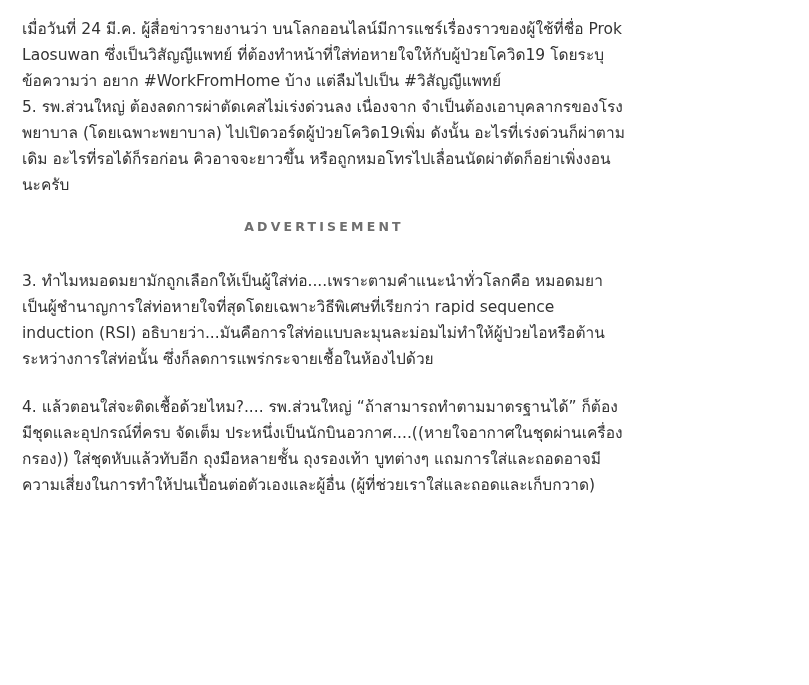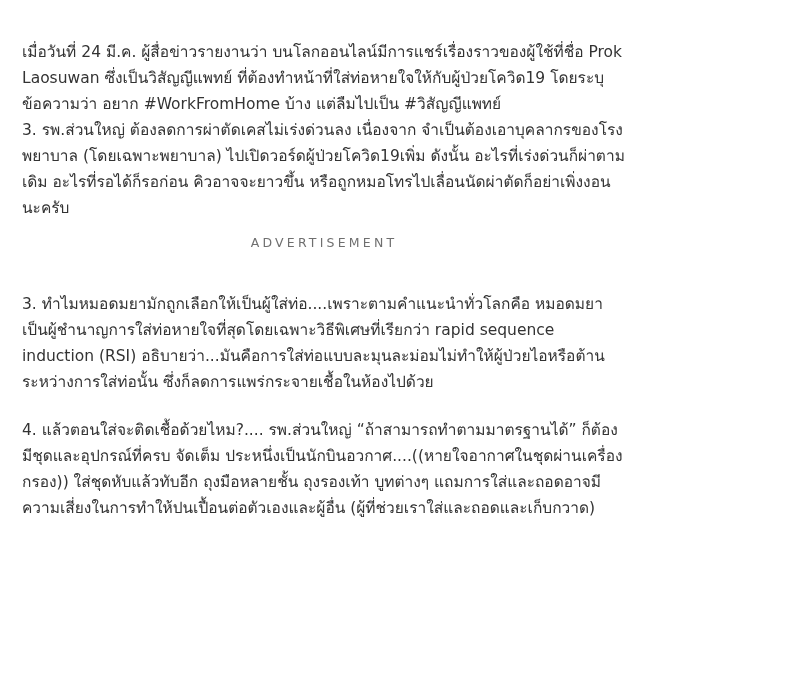--- a/index.html
+++ b/index.html
@@ -11,59 +11,60 @@
     width: 809px;
     height: 685px;
     font-family: "DejaVu Sans", "Liberation Sans", sans-serif;
     color: #2b2b2b;
     overflow: hidden;
   }
   .article {
     box-sizing: border-box;
     width: 648px;
     padding: 16px 22px 0 22px;
-    margin-top: 23px;
   }
   .para {
     font-size: 15.5px;
     line-height: 26px;
     color: #333333;
     margin: 0 0 22px 0;
     text-align: left;
     white-space: pre-wrap;
     word-break: break-word;
   }
   .para.tight {
     margin-bottom: 0;
   }
   .para.gap-small {
     margin-bottom: 4px;
   }
   .ad-slot {
     margin: 14px 0 28px 0;
     display: flex;
+    align-items: center;
     justify-content: center;
     height: 28px;
+    font-weight: bold;
   }
   .ad-label {
     font-size: 12.5px;
     letter-spacing: 3.2px;
     color: #6f6f6f;
     font-family: "DejaVu Sans", "Liberation Sans", sans-serif;
   }
 </style>
 </head>
 <body>
 
 <div class="article">
 
   <p class="para tight">เมื่อวันที่ 24 มี.ค. ผู้สื่อข่าวรายงานว่า บนโลกออนไลน์มีการแชร์เรื่องราวของผู้ใช้ที่ชื่อ Prok Laosuwan ซึ่งเป็นวิสัญญีแพทย์ ที่ต้องทำหน้าที่ใส่ท่อหายใจให้กับผู้ป่วยโควิด19 โดยระบุข้อความว่า อยาก #WorkFromHome บ้าง แต่ลืมไปเป็น #วิสัญญีแพทย์</p>
 
 
-  <p class="para gap-small">3. รพ.ส่วนใหญ่ ต้องลดการผ่าตัดเคสไม่เร่งด่วนลง เนื่องจาก จำเป็นต้องเอาบุคลากรของโรงพยาบาล (โดยเฉพาะพยาบาล) ไปเปิดวอร์ดผู้ป่วยโควิด19เพิ่ม ดังนั้น อะไรที่เร่งด่วนก็ผ่าตามเดิม อะไรที่รอได้ก็รอก่อน คิวอาจจะยาวขึ้น หรือถูกหมอโทรไปเลื่อนนัดผ่าตัดก็อย่าเพิ่งงอนนะครับ</p>
+  <p class="para gap-small">5. รพ.ส่วนใหญ่ ต้องลดการผ่าตัดเคสไม่เร่งด่วนลง เนื่องจาก จำเป็นต้องเอาบุคลากรของโรงพยาบาล (โดยเฉพาะพยาบาล) ไปเปิดวอร์ดผู้ป่วยโควิด19เพิ่ม ดังนั้น อะไรที่เร่งด่วนก็ผ่าตามเดิม อะไรที่รอได้ก็รอก่อน คิวอาจจะยาวขึ้น หรือถูกหมอโทรไปเลื่อนนัดผ่าตัดก็อย่าเพิ่งงอนนะครับ</p>
 
 
   <div class="ad-slot">
     <span class="ad-label">ADVERTISEMENT</span>
   </div>
 
   <p class="para">3. ทำไมหมอดมยามักถูกเลือกให้เป็นผู้ใส่ท่อ....เพราะตามคำแนะนำทั่วโลกคือ หมอดมยาเป็นผู้ชำนาญการใส่ท่อหายใจที่สุดโดยเฉพาะวิธีพิเศษที่เรียกว่า rapid sequence induction (RSI) อธิบายว่า...มันคือการใส่ท่อแบบละมุนละม่อมไม่ทำให้ผู้ป่วยไอหรือต้านระหว่างการใส่ท่อนั้น ซึ่งก็ลดการแพร่กระจายเชื้อในห้องไปด้วย</p>
 
   <p class="para">4. แล้วตอนใส่จะติดเชื้อด้วยไหม?.... รพ.ส่วนใหญ่ “ถ้าสามารถทำตามมาตรฐานได้” ก็ต้องมีชุดและอุปกรณ์ที่ครบ จัดเต็ม ประหนึ่งเป็นนักบินอวกาศ....((หายใจอากาศในชุดผ่านเครื่องกรอง)) ใส่ชุดหับแล้วทับอีก ถุงมือหลายชั้น ถุงรองเท้า บูทต่างๆ แถมการใส่และถอดอาจมีความเสี่ยงในการทำให้ปนเปื้อนต่อตัวเองและผู้อื่น (ผู้ที่ช่วยเราใส่และถอดและเก็บกวาด)</p>
 

